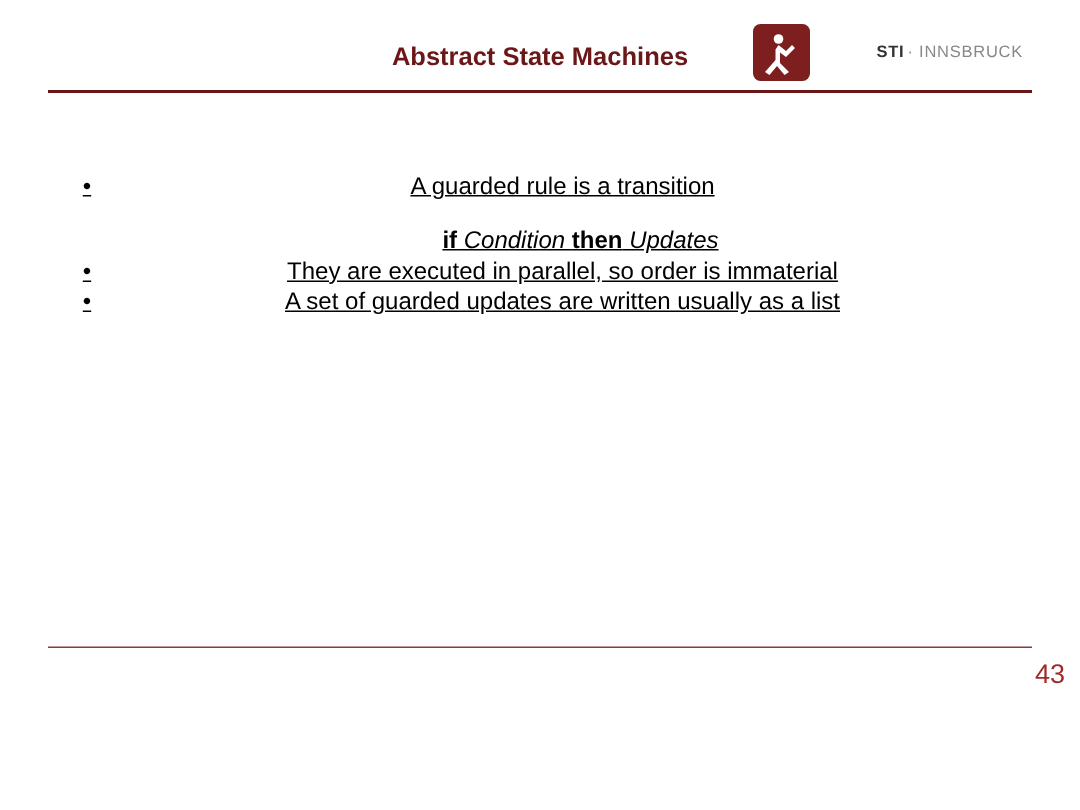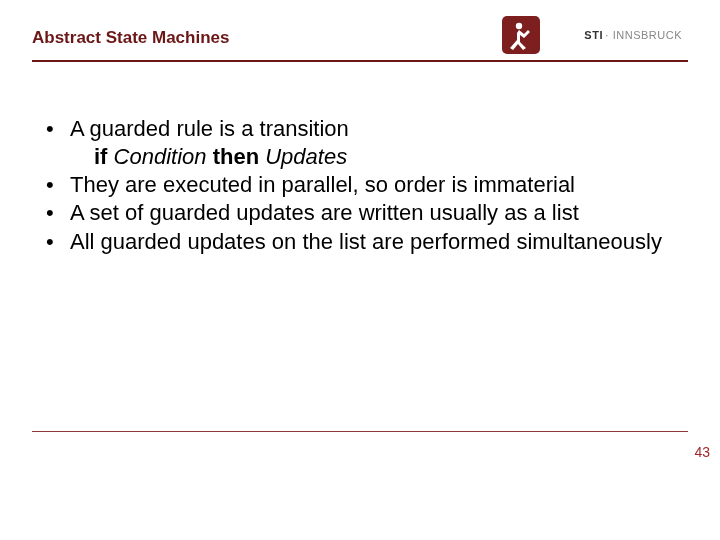--- a/index.html
+++ b/index.html
@@ -1,42 +1,42 @@
 <!DOCTYPE html>
 <html><head>
 <meta charset="utf-8">
 <style>
   * { margin: 0; padding: 0; box-sizing: border-box; }
   html, body { width: 720px; height: 540px; background: #fff; font-family: Arial, Helvetica, sans-serif; color: #000; }
-  .slide { position: relative; width: 720px; height: 468px; }
+  .slide { position: relative; width: 720px; height: 468px; text-align: center; }
 
   .header { position: absolute; top: 28px; left: 32px; right: 32px; }
   .title { color: #6b1717; font-weight: bold; font-size: 17px; }
 
   .logo-wrap { position: absolute; top: 16px; right: 38px; display: flex; align-items: center; gap: 36px; }
   .logo-mark { width: 38px; height: 38px; background: #7d1f1f; border-radius: 5px; position: relative; overflow: hidden; }
   .logo-mark svg { position: absolute; inset: 0; }
   .logo-text { margin-left: 8px; font-size: 11px; color: #454545; letter-spacing: 0.5px; }
   .logo-text .bold { font-weight: bold; color: #333; }
   .logo-text .light { color: #888; margin-left: 2px; }
 
   .rule-top { position: absolute; top: 60px; left: 32px; right: 32px; height: 0; border-top: 2px solid #6b1717; }
 
-  .content { position: absolute; top: 115px; left: 46px; right: 40px; font-size: 22px; line-height: 1.28; }
+  .content { position: absolute; top: 115px; left: 46px; right: 40px; font-size: 16px; line-height: 1.28; text-decoration: underline; }
   .bullet { display: flex; }
   .bullet .dot { width: 24px; flex: 0 0 24px; }
   .bullet .dot::before { content: "•"; }
   .bullet .txt { flex: 1; }
-  .indent1 { padding-left: 48px; }
+  .indent1 { padding-left: 48px; margin-top: 16px; }
   .indent-sub { padding-left: 24px; }
   .italic { font-style: italic; }
   .bold { font-weight: bold; }
 
   .rule-bottom { position: absolute; bottom: 36px; left: 32px; right: 32px; height: 0; border-top: 1px solid #8a3a3a; }
-  .pagenum { position: absolute; right: 10px; bottom: 8px; font-size: 14px; color: #a02a2a; }
+  .pagenum { position: absolute; right: 10px; bottom: 8px; font-size: 18px; color: #a02a2a; }
 </style>
 </head>
 <body>
 
 <div class="slide">
 
   <div class="header">
     <div class="title">Abstract State Machines</div>
   </div>
 
@@ -69,23 +69,19 @@
     <div class="bullet">
       <div class="dot"></div>
       <div class="txt">They are executed in parallel, so order is immaterial</div>
     </div>
 
     <div class="bullet">
       <div class="dot"></div>
       <div class="txt">A set of guarded updates are written usually as a list</div>
     </div>
 
-    <div class="bullet">
-      <div class="dot"></div>
-      <div class="txt">All guarded updates on the list are performed simultaneously</div>
-    </div>
 
   </div>
 
   <div class="rule-bottom"></div>
   <div class="pagenum">43</div>
 
 </div>
 
 </body></html>

